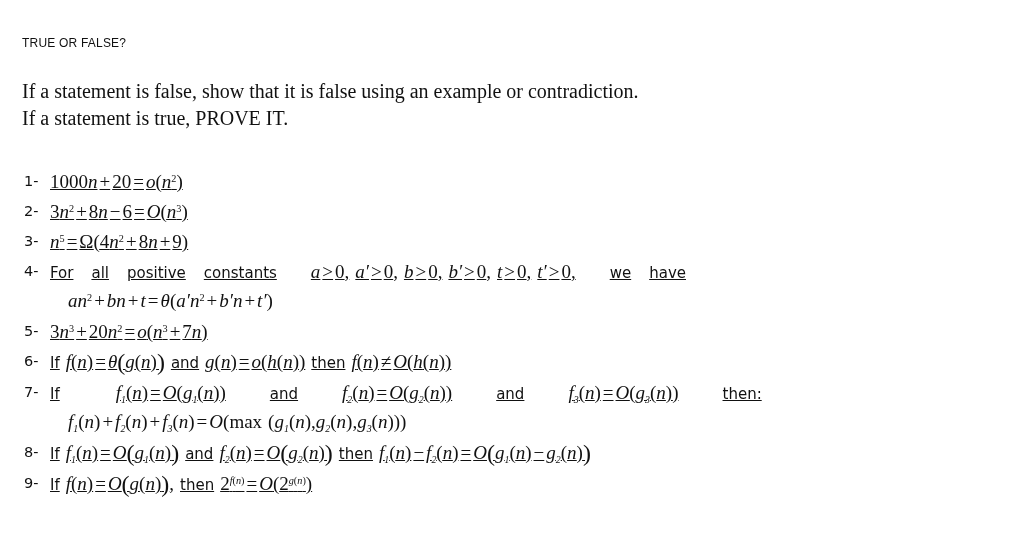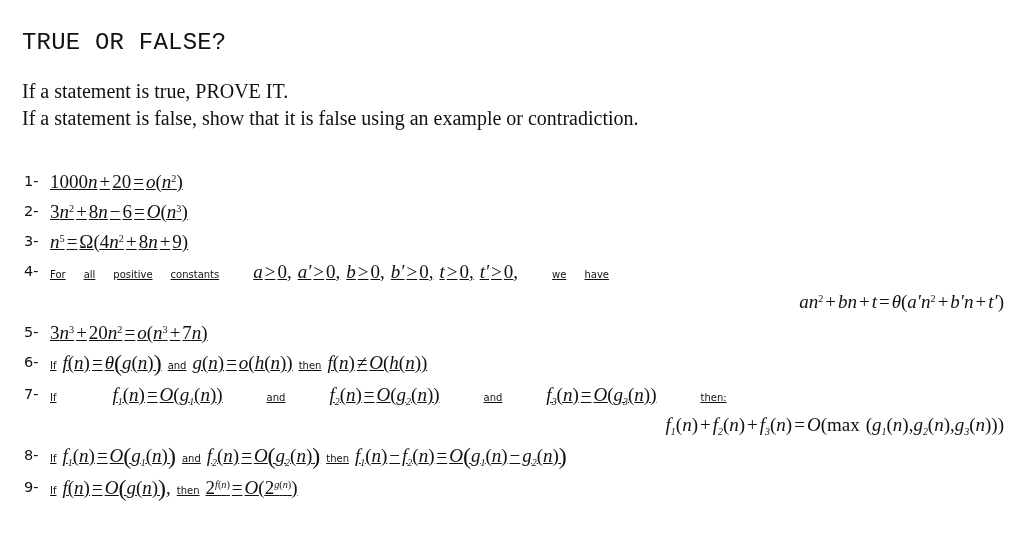--- a/index.html
+++ b/index.html
@@ -23,22 +23,22 @@
   }
 
   
   .heading-block {
     position: absolute;
     left: 22px;
     top: 30px;
     width: 960px;
   }
   .h-title {
-    font-family: Liberation Mono, monospace;
-    font-size: 24px;
+    font-family: Liberation Sans, sans-serif;
+    font-size: 12px;
     line-height: 26px;
     letter-spacing: 0.2px;
     white-space: nowrap;
   }
   .h-spacer { height: 22px; }
   .h-line {
     font-family: "Liberation Serif", "DejaVu Serif", serif;
     font-size: 20px;
     line-height: 27px;
     white-space: nowrap;
@@ -70,27 +70,26 @@
   }
   .ln {
     line-height: 27px;
     white-space: nowrap;
     text-decoration: underline;
   }
   .ln2 {
     line-height: 28px;
     white-space: nowrap;
     padding-left: 18px;
-    text-align: right;
   }
 
   
   .txt {
     font-family: "DejaVu Sans", "Liberation Sans", sans-serif;
-    font-size: 10px;
+    font-size: 15px;
   }
   .mi {           
     font-family: "Liberation Serif", "DejaVu Serif", serif;
     font-style: italic;
     font-size: 19px;
   }
   .mn {           
     font-family: "Liberation Serif", "DejaVu Serif", serif;
     font-style: normal;
     font-size: 19px;
@@ -131,22 +130,22 @@
   .gap-xxl { display: inline-block; width: 56px; }
 </style>
 </head>
 <body>
 
 <div class="page">
 
   <div class="heading-block">
     <div class="h-title">TRUE OR FALSE?</div>
     <div class="h-spacer"></div>
+    <div class="h-line">If a statement is false, show that it is false using an example or contradiction.</div>
     <div class="h-line">If a statement is true, PROVE IT.</div>
-    <div class="h-line">If a statement is false, show that it is false using an example or contradiction.</div>
   </div>
 
   <div class="list">
 
     <div class="item">
       <div class="item-num">1-</div>
       <div class="item-body">
         <div class="ln"><span class="mn">1000</span><span class="mi">n</span><span class="op">+</span><span class="mn">20</span><span class="op">=</span><span class="mi">o</span><span class="mn">(</span><span class="mi">n</span><sup class="ex">2</sup><span class="mn">)</span></div>
       </div>
     </div>

